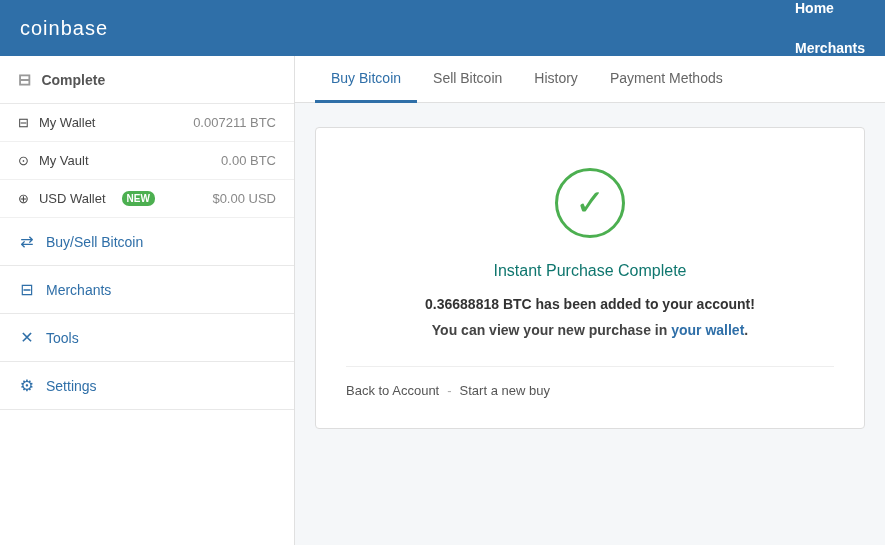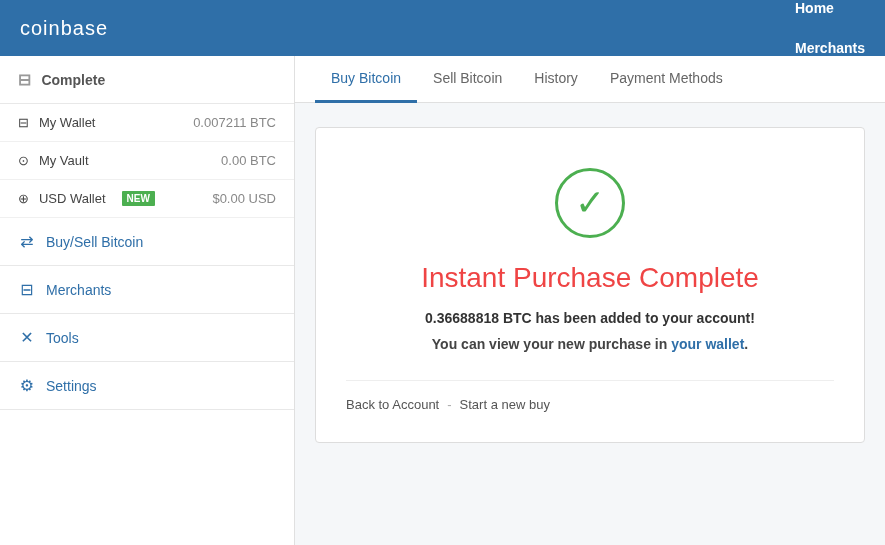--- a/index.html
+++ b/index.html
@@ -77,21 +77,21 @@
     .sidebar-account-item-right {
       color: #888;
       font-size: 13px;
     }
     .badge-new {
       background: #4caf50;
       color: #fff;
       font-size: 10px;
       font-weight: bold;
       padding: 2px 5px;
-      border-radius: 1px;
+      border-radius: 7px;
       margin-left: 6px;
     }
     .sidebar-nav-item {
       display: flex;
       align-items: center;
       padding: 14px 18px;
       border-bottom: 1px solid #e8e8e8;
       color: #2f6fa8;
       font-size: 14px;
       gap: 10px;
@@ -158,23 +158,23 @@
       justify-content: center;
       margin: 0 auto 24px;
     }
     .checkmark {
       color: #4caf50;
       font-size: 36px;
       line-height: 1;
     }
 
     .purchase-title {
-      font-size: 28px;
+      font-size: 16px;
       font-weight: 400;
-      color: #ef4444;
+      color: #0f766e;
       margin-bottom: 16px;
     }
     .purchase-amount {
       font-size: 14px;
       font-weight: 700;
       color: #333;
       margin-bottom: 10px;
     }
     .purchase-note {
       font-size: 14px;

